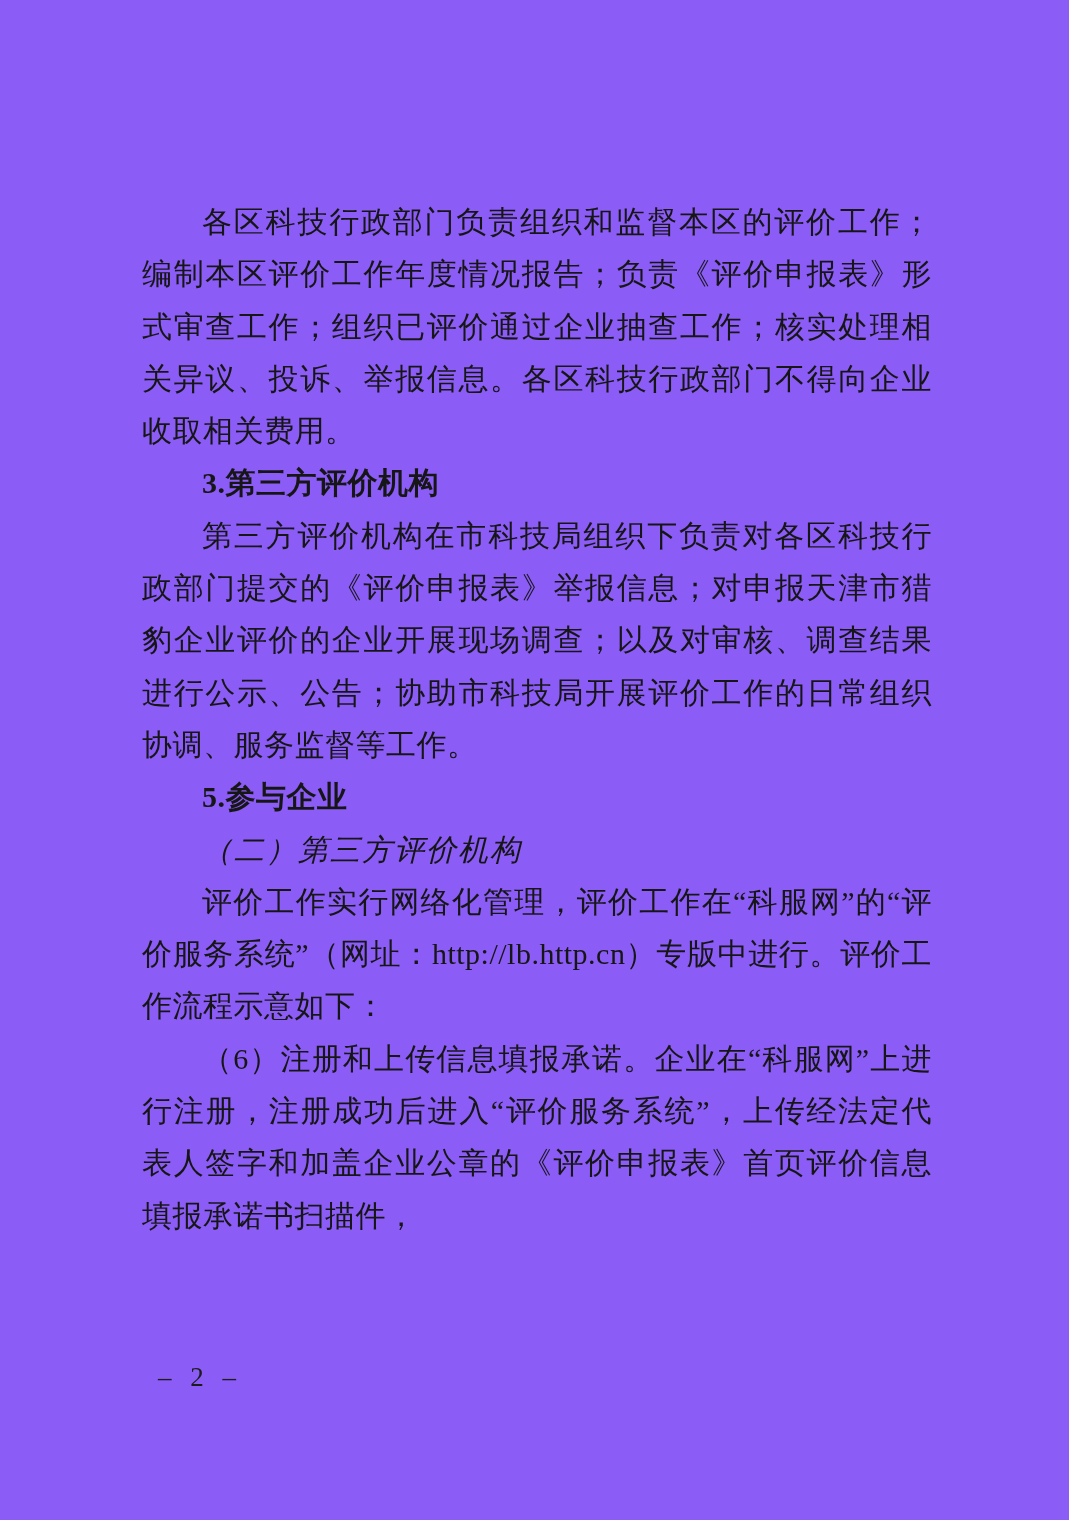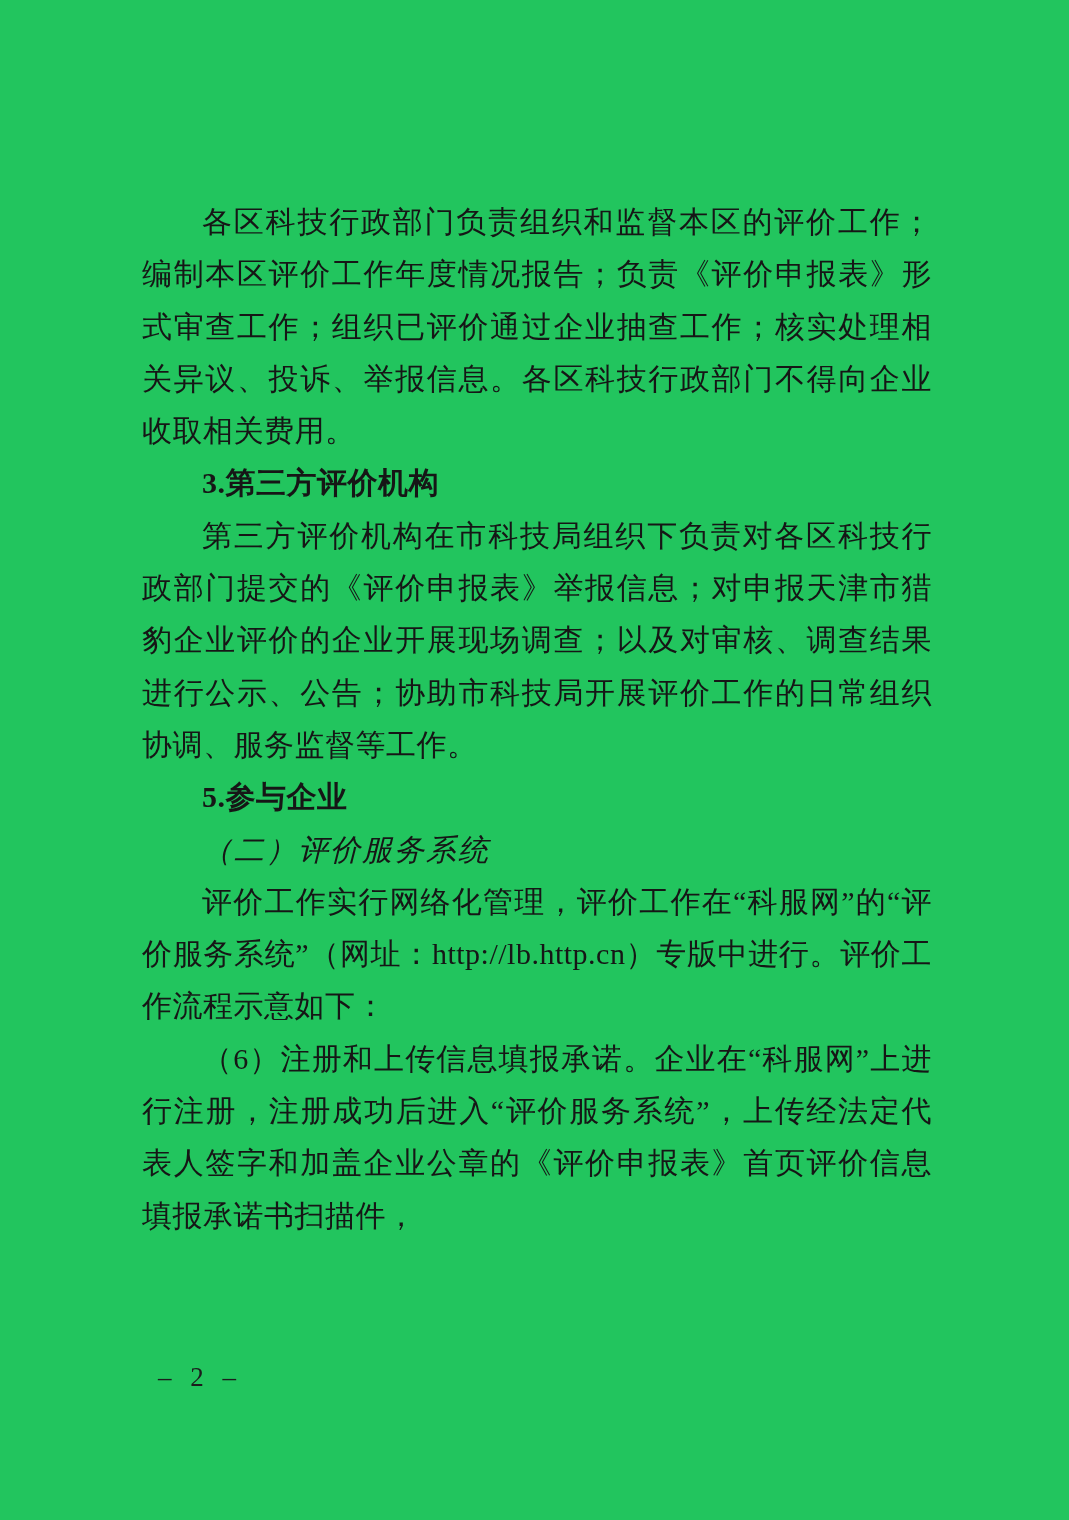--- a/index.html
+++ b/index.html
@@ -5,21 +5,21 @@
   html, body {
     margin: 0;
     padding: 0;
     background: #e8e8e8;
   }
   .page {
     position: relative;
     width: 1069px;
     height: 1520px;
     margin: 0 auto;
-    background: #22c55e;
+    background: #8b5cf6;
     overflow: hidden;
     font-family: "Liberation Serif", "DejaVu Serif", serif;
     color: #161616;
   }
   .content {
     position: absolute;
     top: 196px;
     left: 142px;
     width: 790px;
     font-size: 30px;
@@ -57,19 +57,19 @@
 </style>
 </head>
 <body>
 
 <div class="page">
   <main class="content">
     <p class="body-para">各区科技行政部门负责组织和监督本区的评价工作；编制本区评价工作年度情况报告；负责《评价申报表》形式审查工作；组织已评价通过企业抽查工作；核实处理相关异议、投诉、举报信息。各区科技行政部门不得向企业收取相关费用。</p>
     <p class="bold-heading">3.第三方评价机构</p>
     <p class="body-para">第三方评价机构在市科技局组织下负责对各区科技行政部门提交的《评价申报表》举报信息；对申报天津市猎豹企业评价的企业开展现场调查；以及对审核、调查结果进行公示、公告；协助市科技局开展评价工作的日常组织协调、服务监督等工作。</p>
     <p class="bold-heading">5.参与企业</p>
-    <p class="kaiti-heading">（二）评价服务系统</p>
+    <p class="kaiti-heading">（二）第三方评价机构</p>
     <p class="body-para">评价工作实行网络化管理，评价工作在“科服网”的“评价服务系统”（网址：http://lb.http.cn）专版中进行。评价工作流程示意如下：</p>
     <p class="body-para">（6）注册和上传信息填报承诺。企业在“科服网”上进行注册，注册成功后进入“评价服务系统”，上传经法定代表人签字和加盖企业公章的《评价申报表》首页评价信息填报承诺书扫描件，</p>
   </main>
 
   <div class="page-number">– 2 –</div>
 </div>
 
 </body></html>

